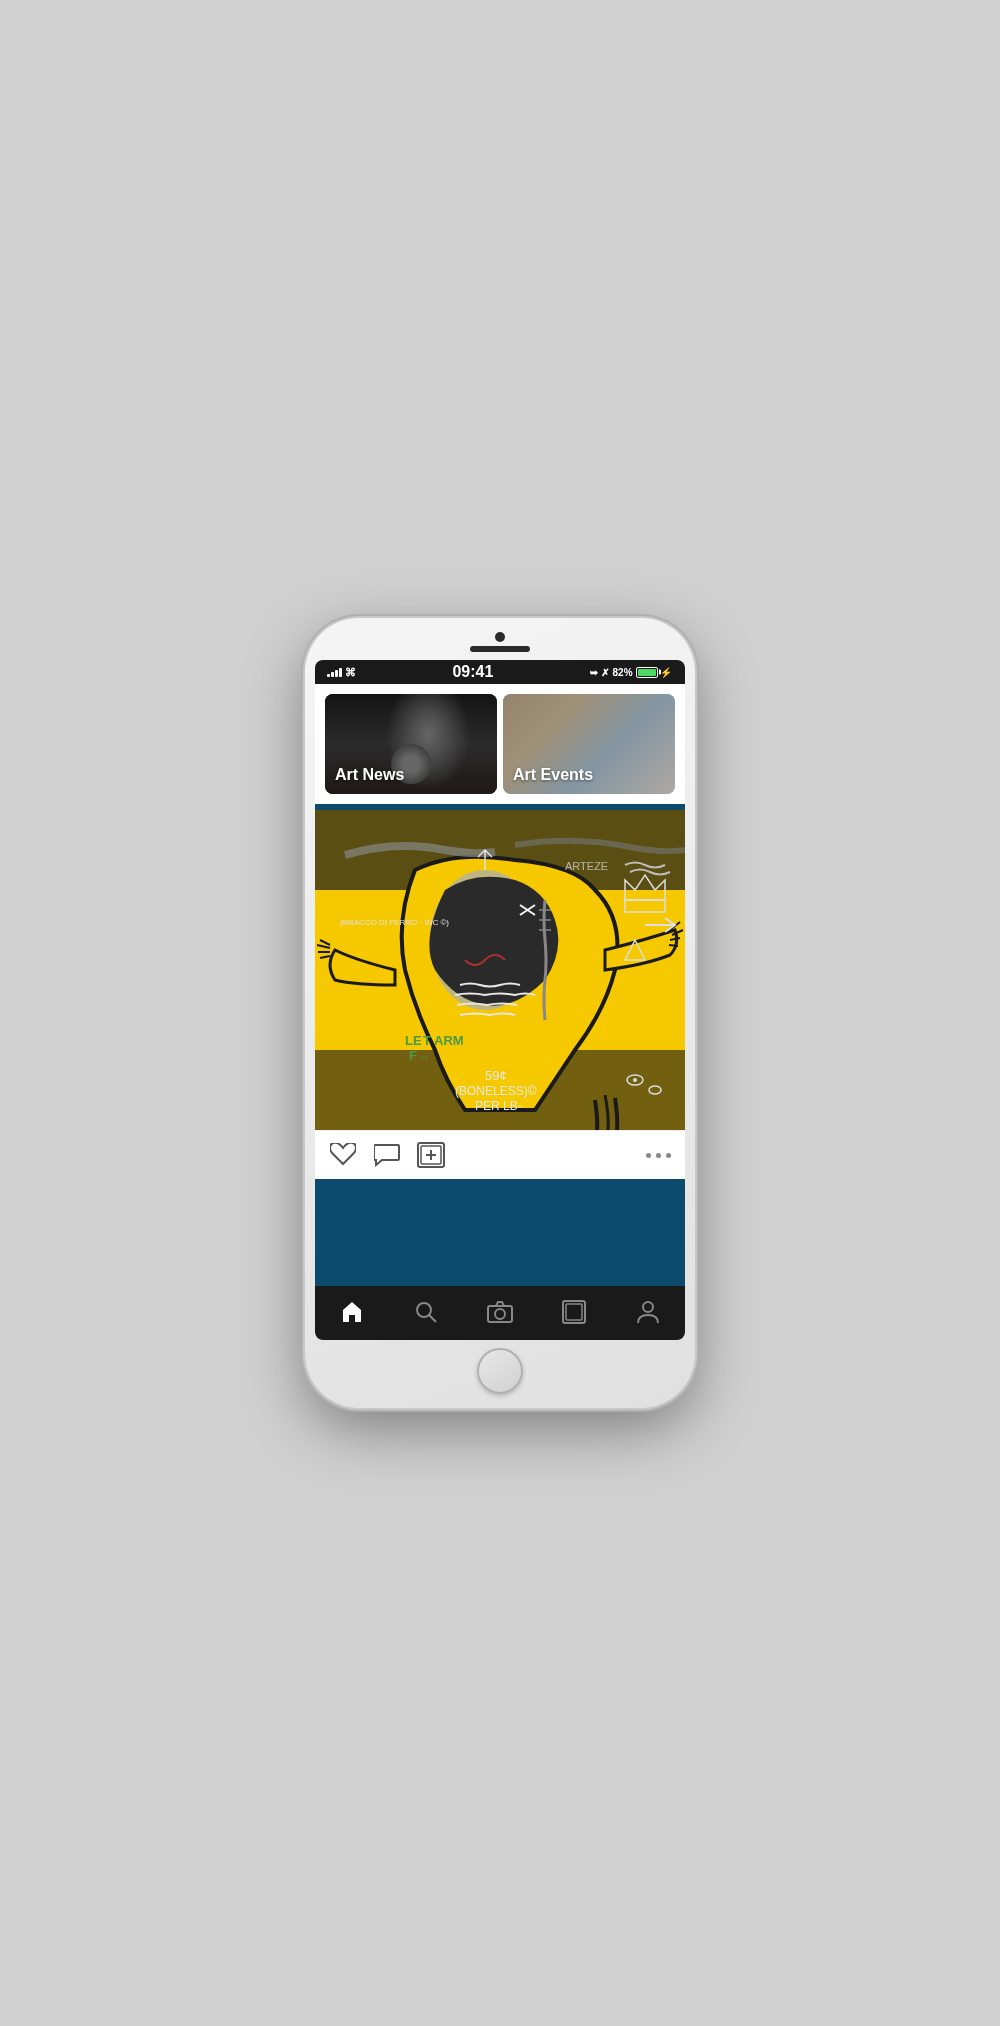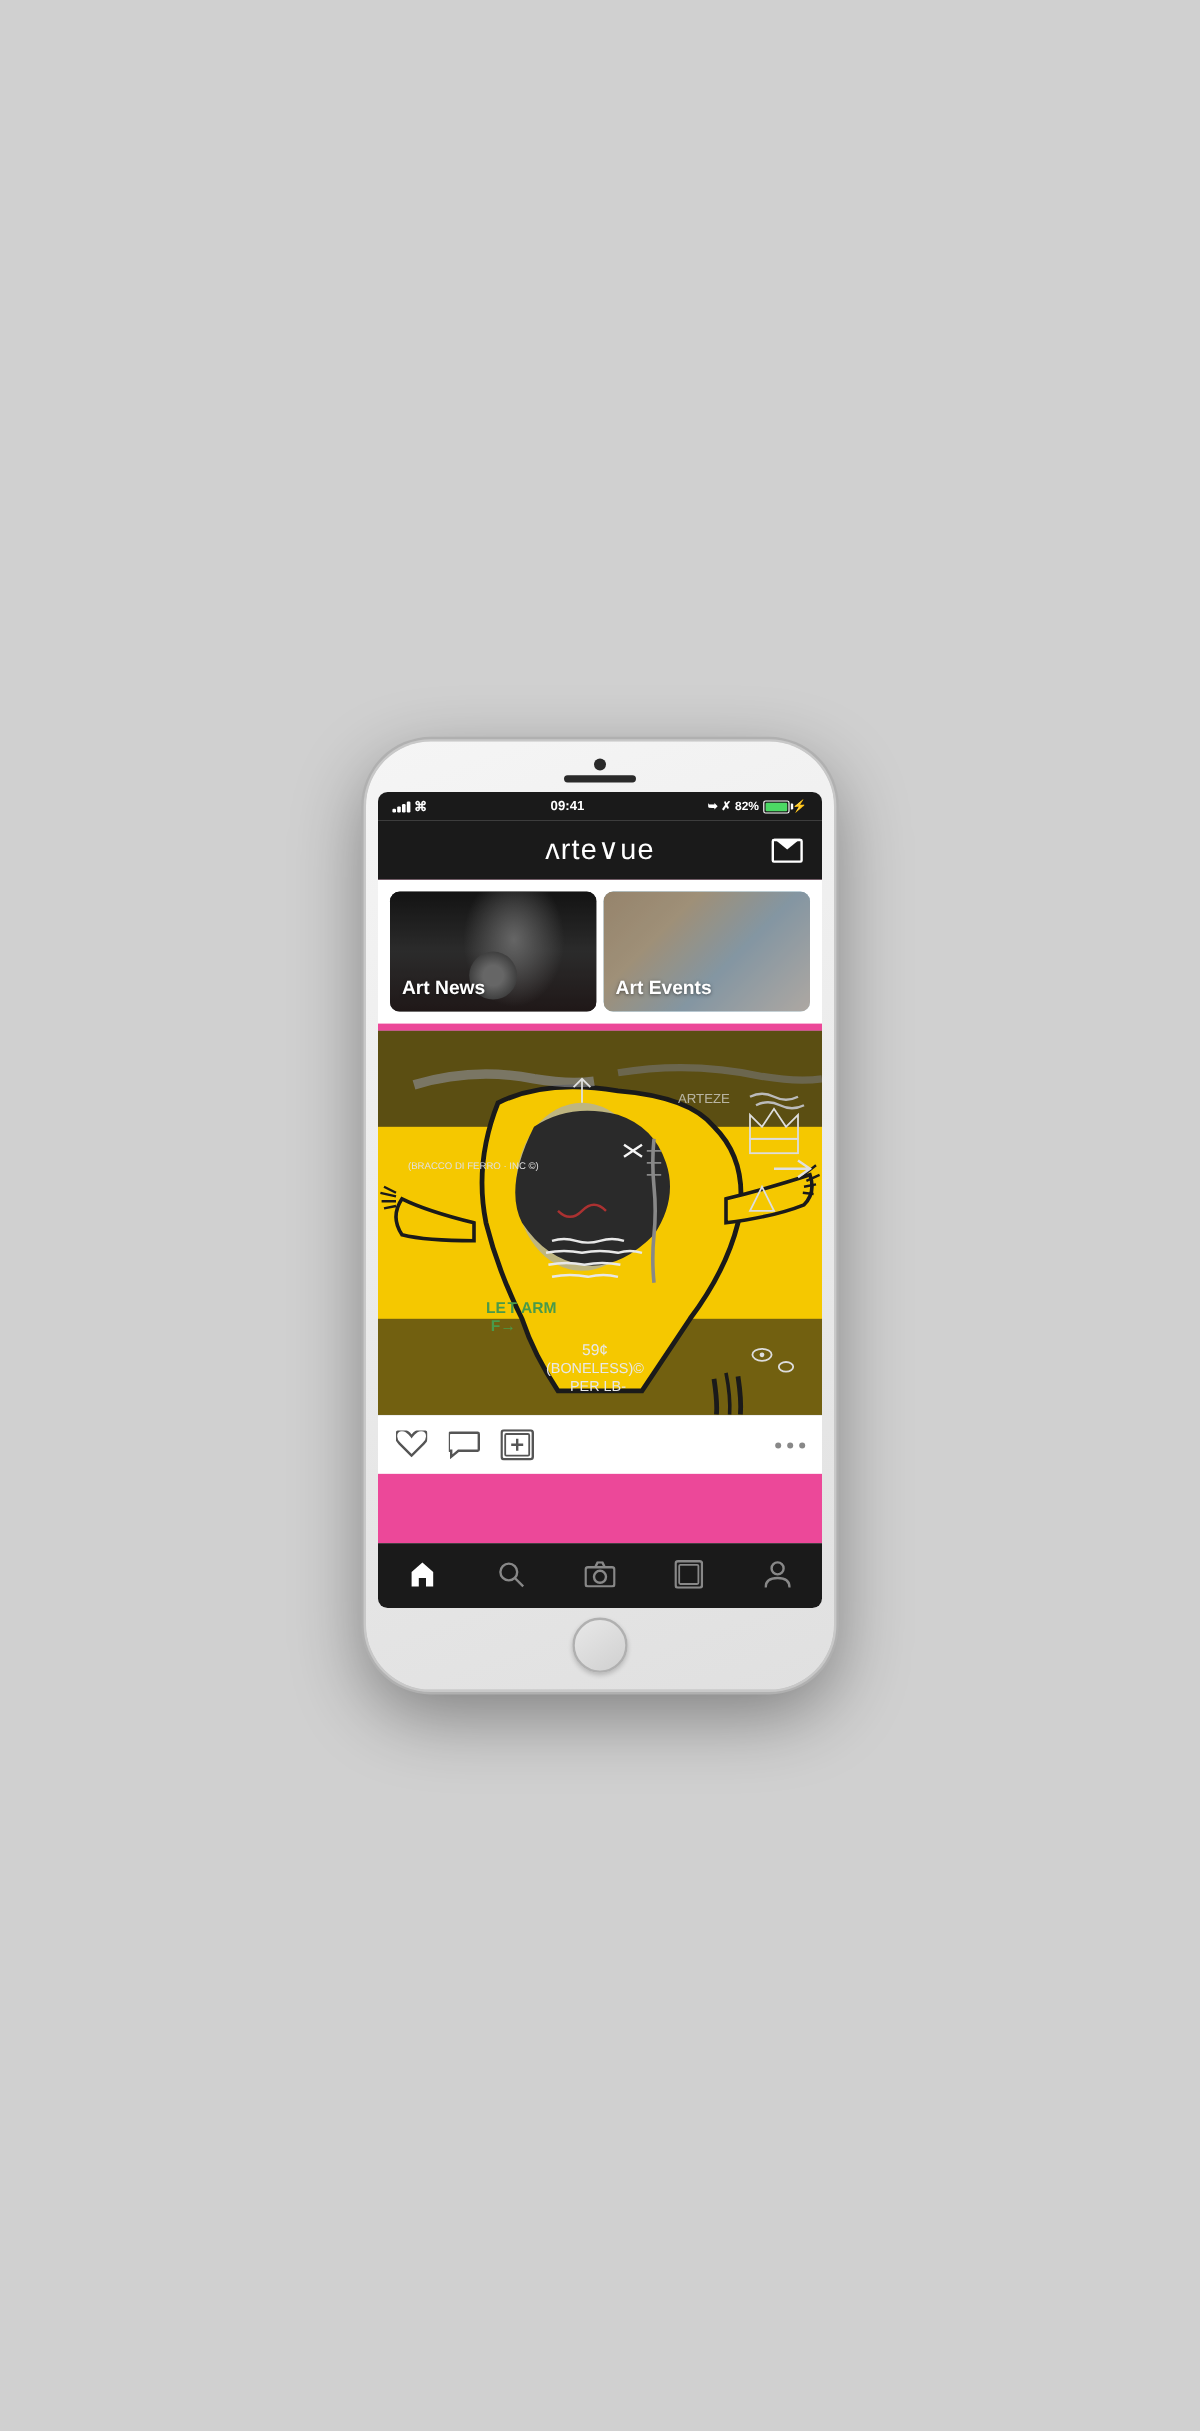--- a/index.html
+++ b/index.html
@@ -70,21 +70,21 @@
       font-size: 11px;
       font-weight: 600;
       display: flex;
       justify-content: space-between;
       align-items: center;
       padding: 4px 12px;
       height: 24px;
       flex-shrink: 0;
     }
     .status-left { display: flex; align-items: center; gap: 3px; }
-    .status-center { font-size: 11px; font-weight: 600; }
+    .status-center { font-size: 16px; font-weight: 600; }
     .status-right { display: flex; align-items: center; gap: 3px; font-size: 10px; }
     .battery-icon {
       width: 22px; height: 11px;
       border: 1.5px solid #fff;
       border-radius: 2px;
       position: relative;
       display: inline-flex;
       align-items: center;
       padding: 1px;
     }
@@ -142,21 +142,21 @@
       border-left: 11px solid transparent;
       border-right: 11px solid transparent;
       border-top: 9px solid #fff;
       margin-top: -2px;
     }
 
     
     .content-area {
       flex: 1;
       overflow-y: auto;
-      background: #ec4899;
+      background: #0c4a6e;
     }
 
     
     .category-cards {
       display: flex;
       gap: 6px;
       padding: 10px 10px;
       background: #fff;
     }
     .category-card {
@@ -399,26 +399,20 @@
         <span>➥</span>
         <span>✗</span>
         <span>82%</span>
         <span class="battery-icon">
           <span class="battery-fill"></span>
         </span>
         <span>⚡</span>
       </div>
     </div>
 
-    <div class="app-header">
-      <div class="app-title">
-        <span>ʌrte∨ue</span>
-      </div>
-      <div class="header-mail-icon"></div>
-    </div>
 
     <div class="content-area">
 
       <div class="category-cards">
         <div class="category-card card-bg-art-news">
           <div class="card-photo-news"></div>
           <div class="card-overlay"></div>
           <span class="card-label">Art News</span>
         </div>
         <div class="category-card card-bg-art-events">

